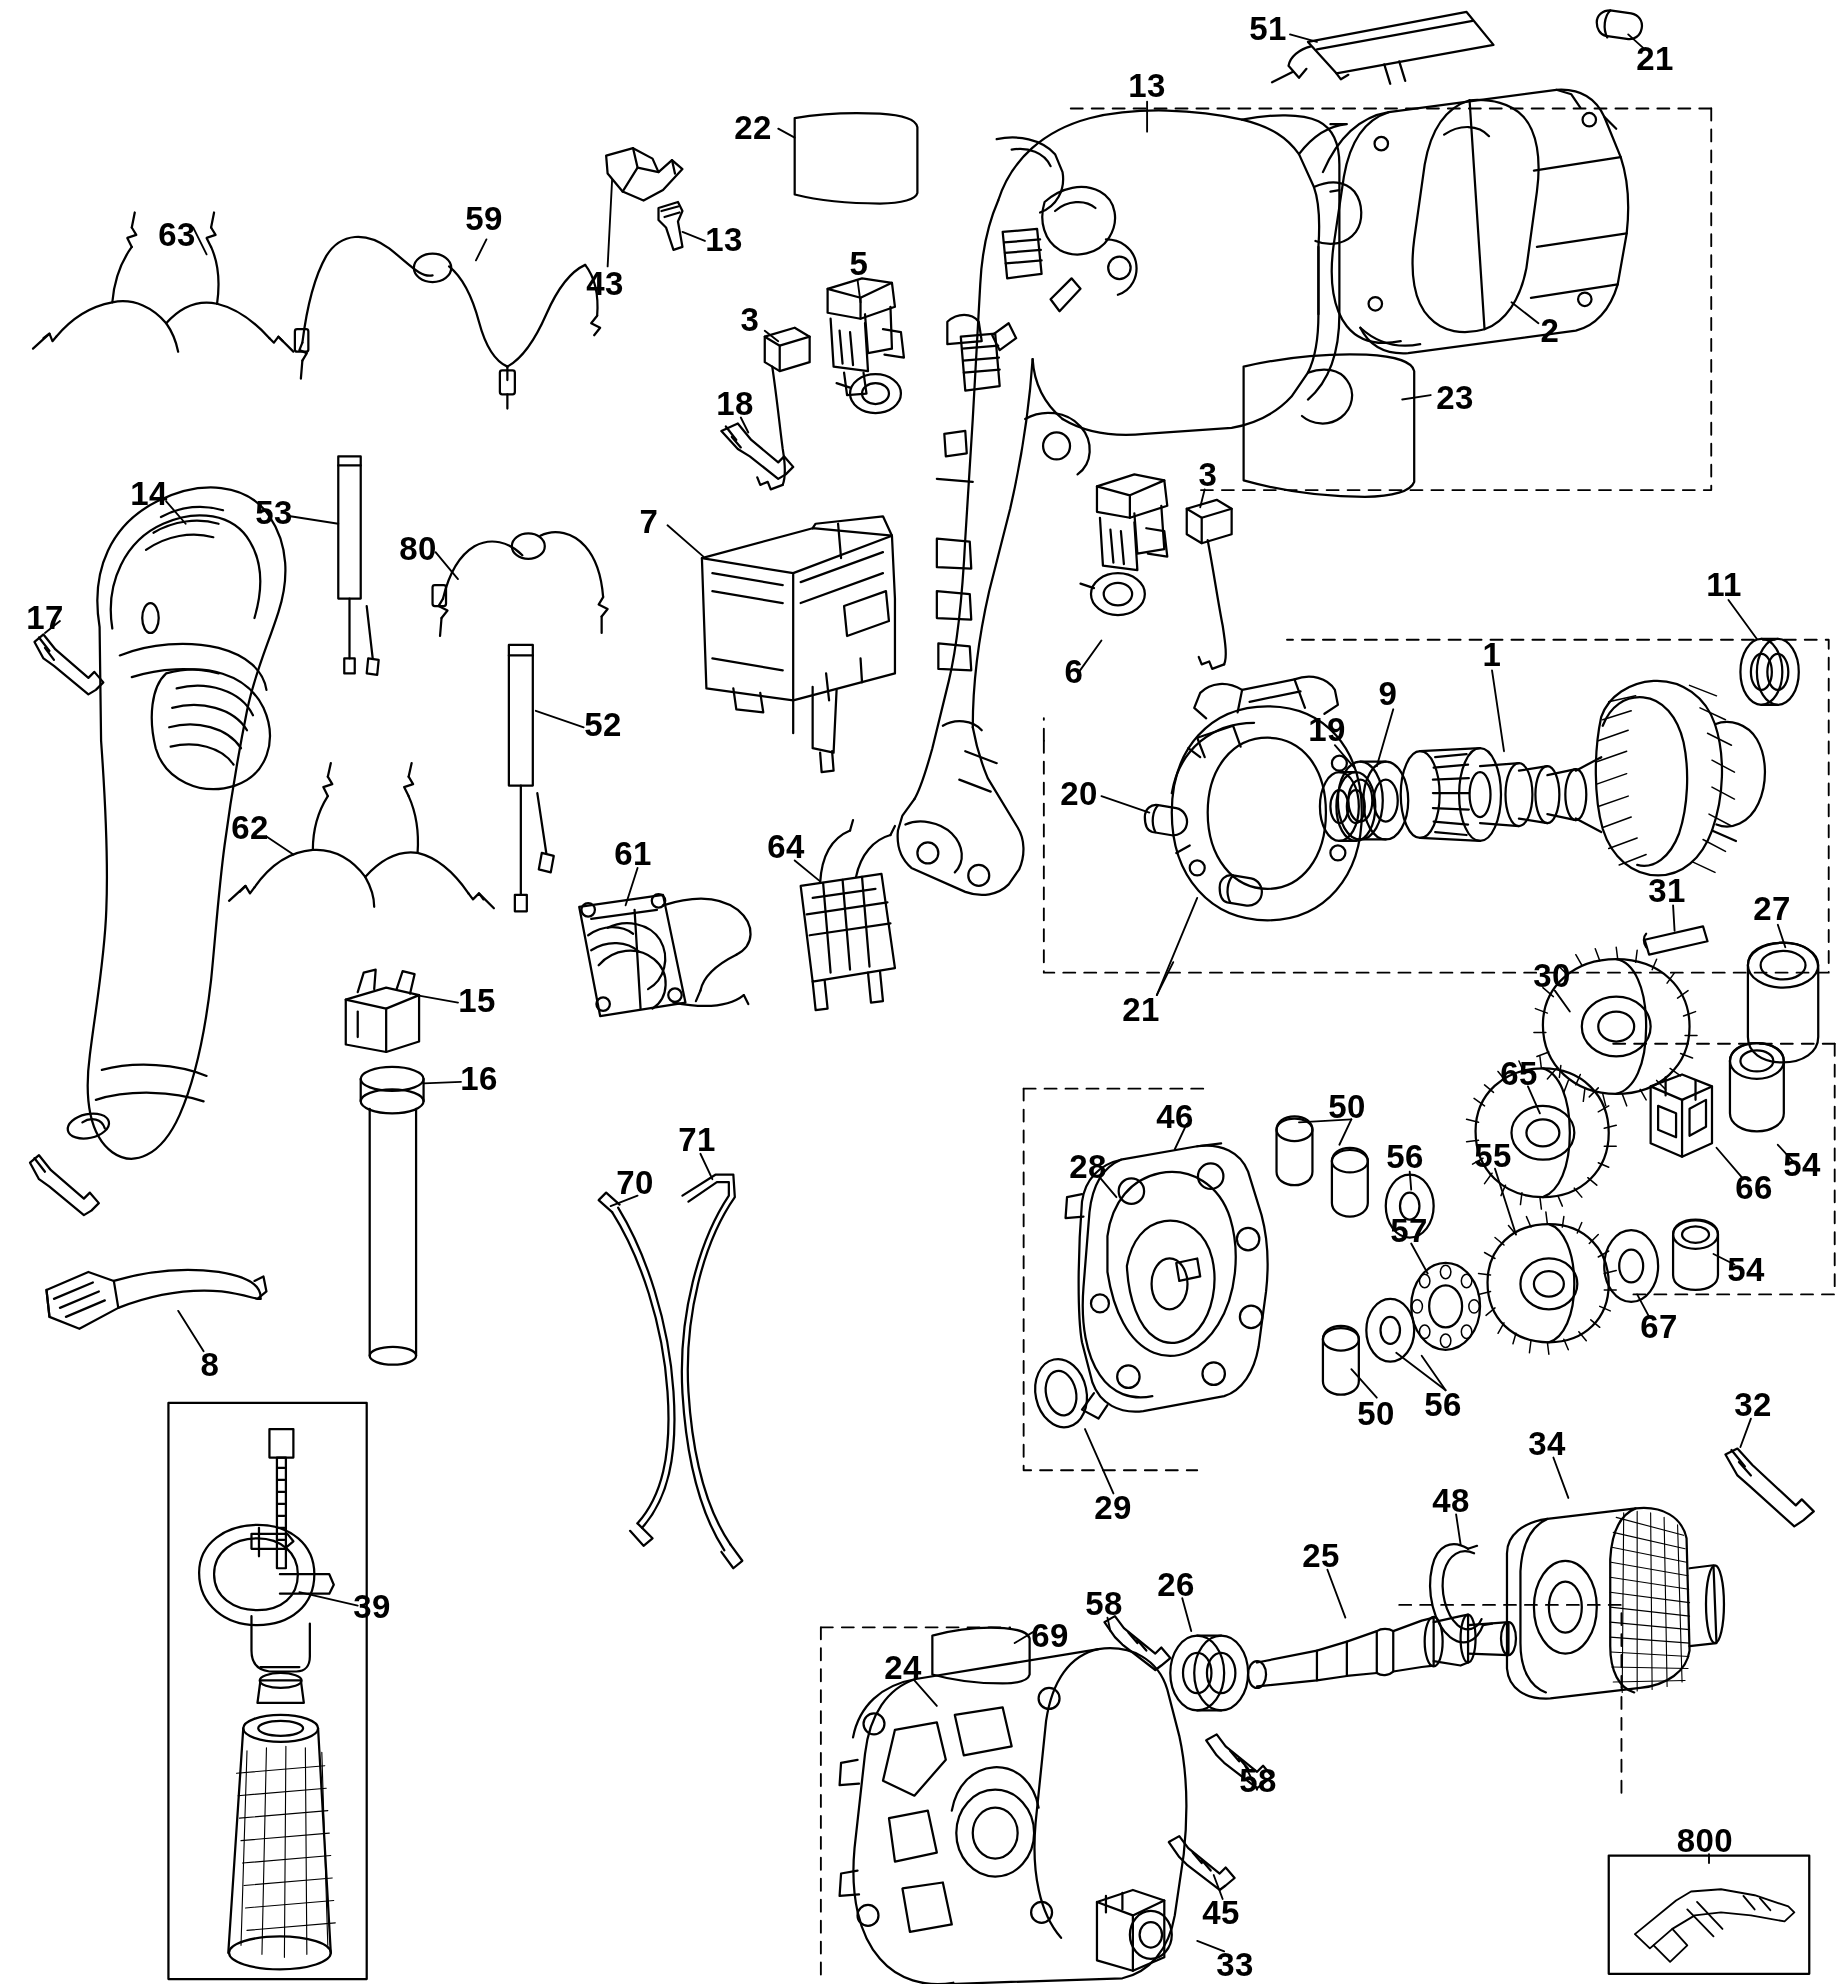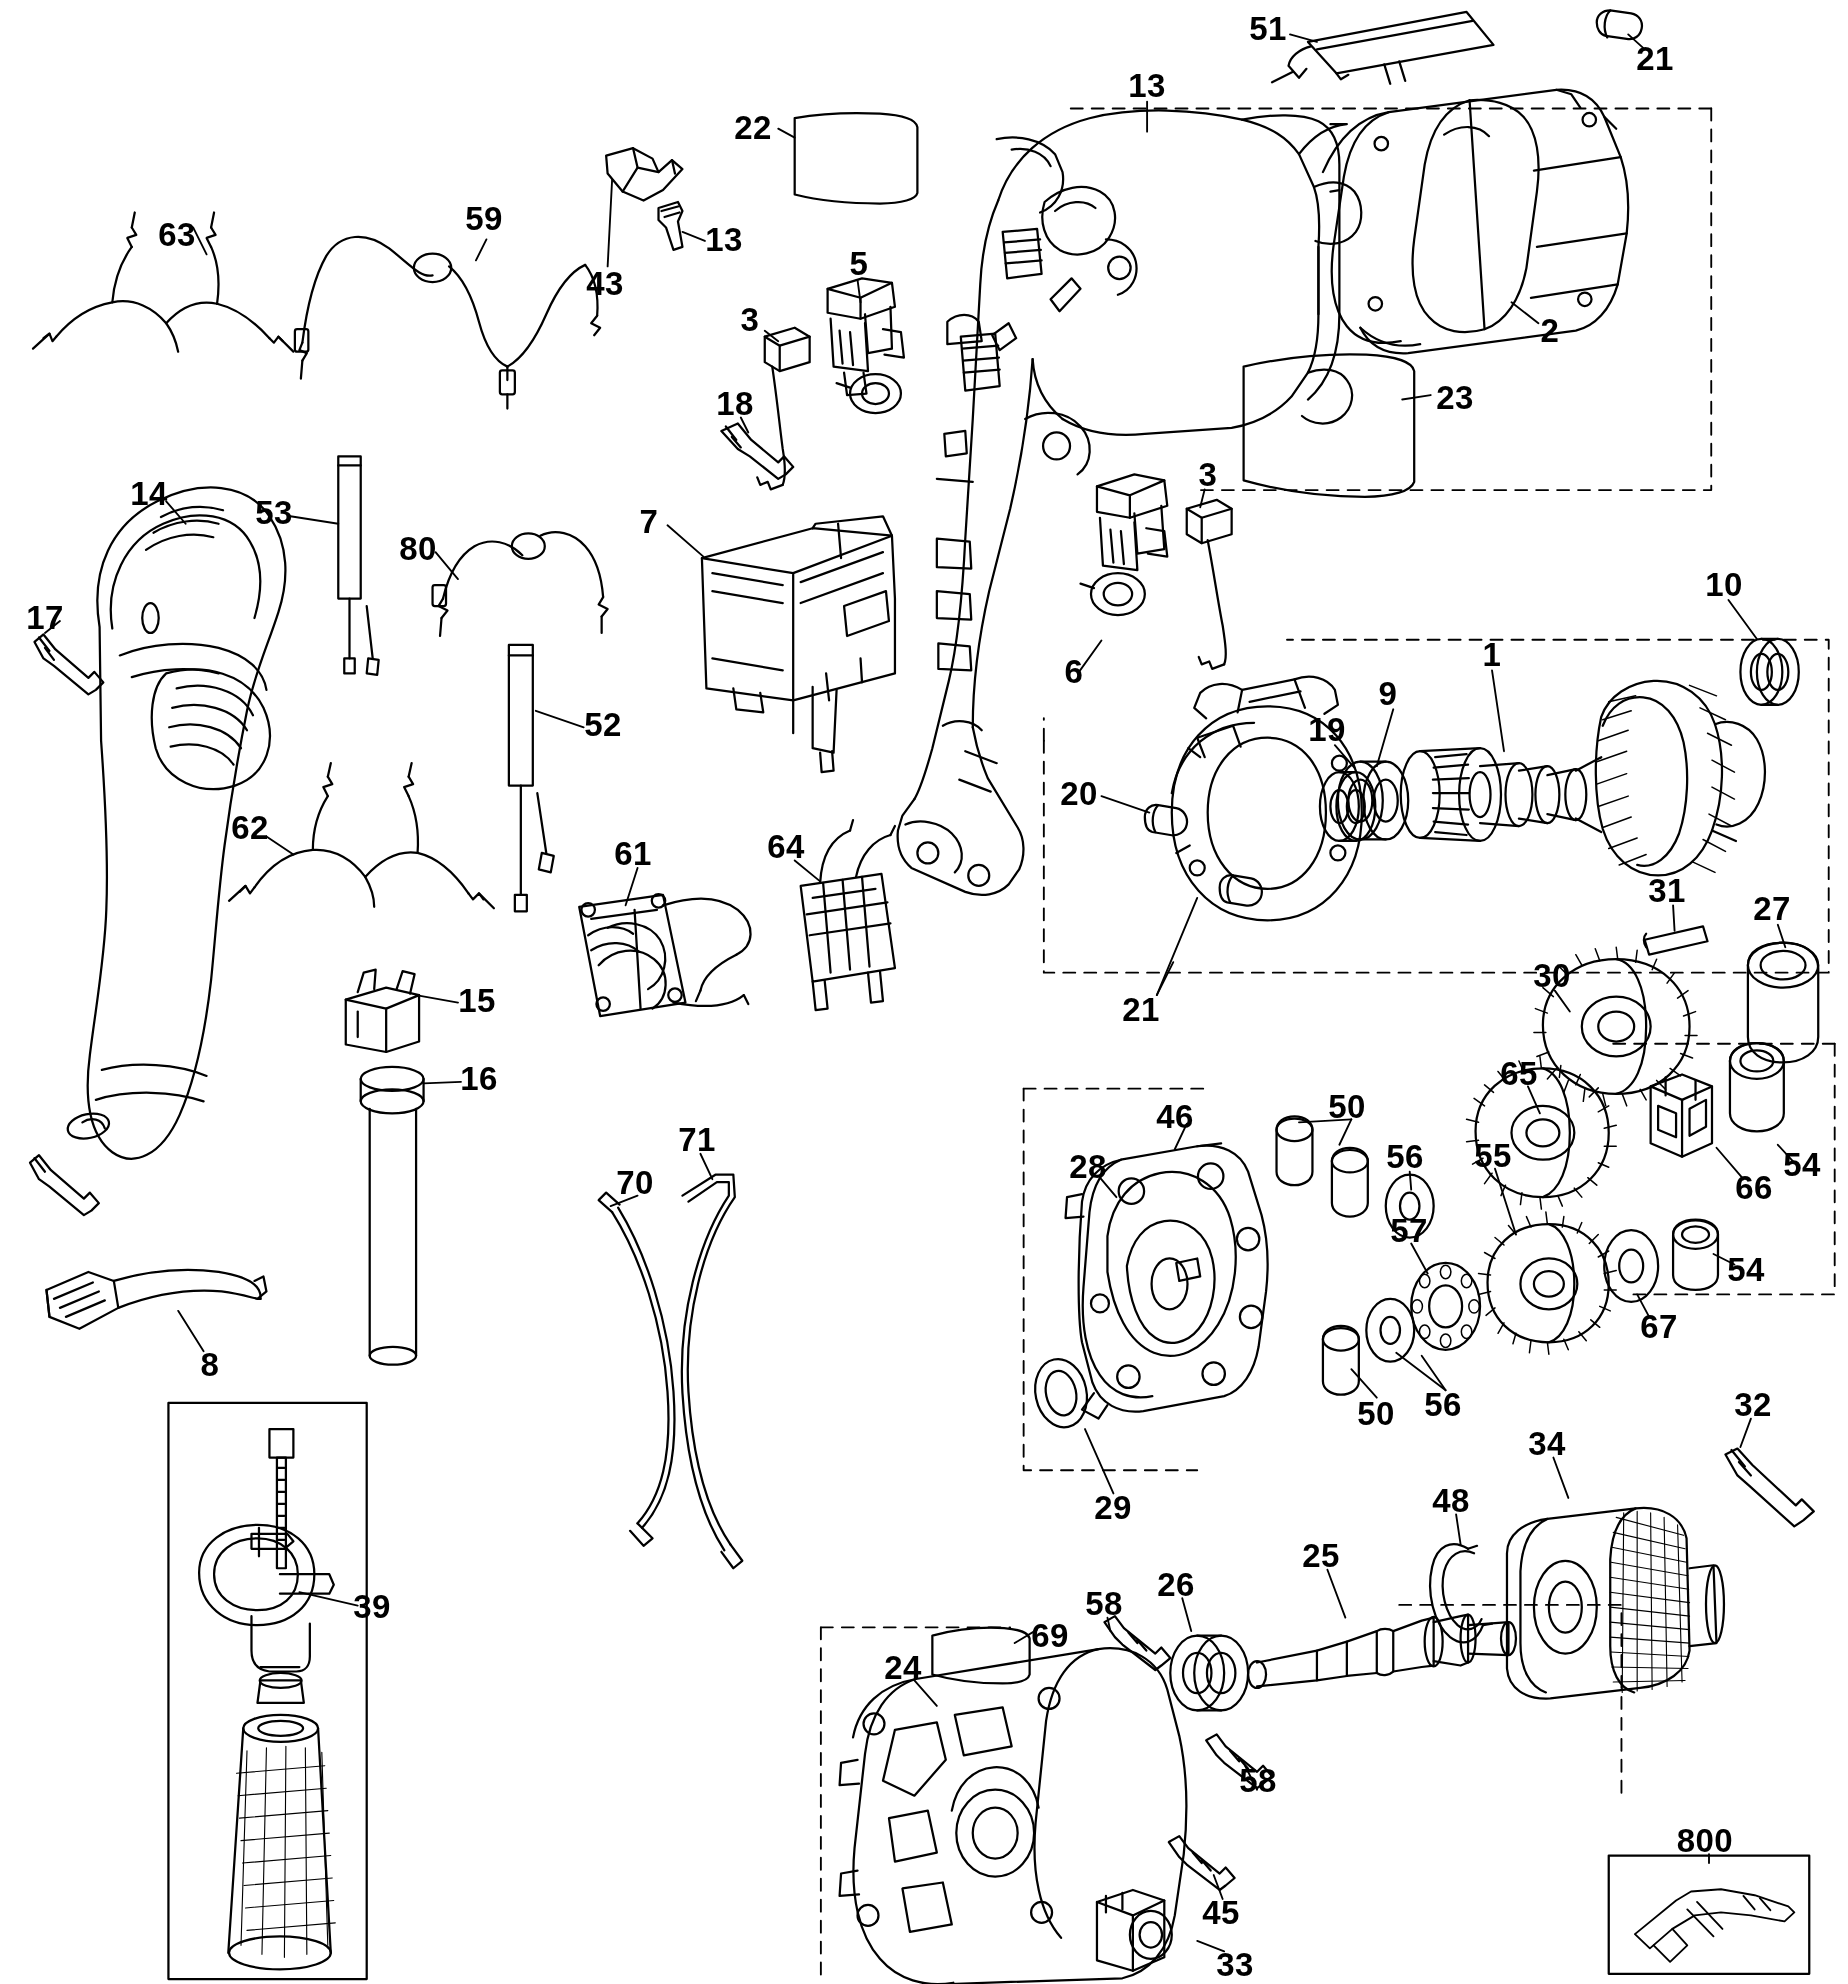--- a/index.html
+++ b/index.html
@@ -877,21 +877,21 @@
       <div class="callout" style="left: 859px; top: 263px;">5</div>
       <div class="callout" style="left: 750px; top: 319px;">3</div>
       <div class="callout" style="left: 1550px; top: 330px;">2</div>
       <div class="callout" style="left: 1455px; top: 397px;">23</div>
       <div class="callout" style="left: 735px; top: 403px;">18</div>
       <div class="callout" style="left: 149px; top: 493px;">14</div>
       <div class="callout" style="left: 274px; top: 512px;">53</div>
       <div class="callout" style="left: 418px; top: 548px;">80</div>
       <div class="callout" style="left: 649px; top: 521px;">7</div>
       <div class="callout" style="left: 1208px; top: 474px;">3</div>
-      <div class="callout" style="left: 1724px; top: 584px;">10</div>
+      <div class="callout" style="left: 1724px; top: 584px;">11</div>
       <div class="callout" style="left: 45px; top: 617px;">17</div>
       <div class="callout" style="left: 1492px; top: 654px;">1</div>
       <div class="callout" style="left: 1388px; top: 693px;">9</div>
       <div class="callout" style="left: 603px; top: 724px;">52</div>
       <div class="callout" style="left: 1074px; top: 671px;">6</div>
       <div class="callout" style="left: 1327px; top: 729px;">19</div>
       <div class="callout" style="left: 1079px; top: 793px;">20</div>
       <div class="callout" style="left: 1667px; top: 890px;">31</div>
       <div class="callout" style="left: 1772px; top: 908px;">27</div>
       <div class="callout" style="left: 250px; top: 827px;">62</div>

